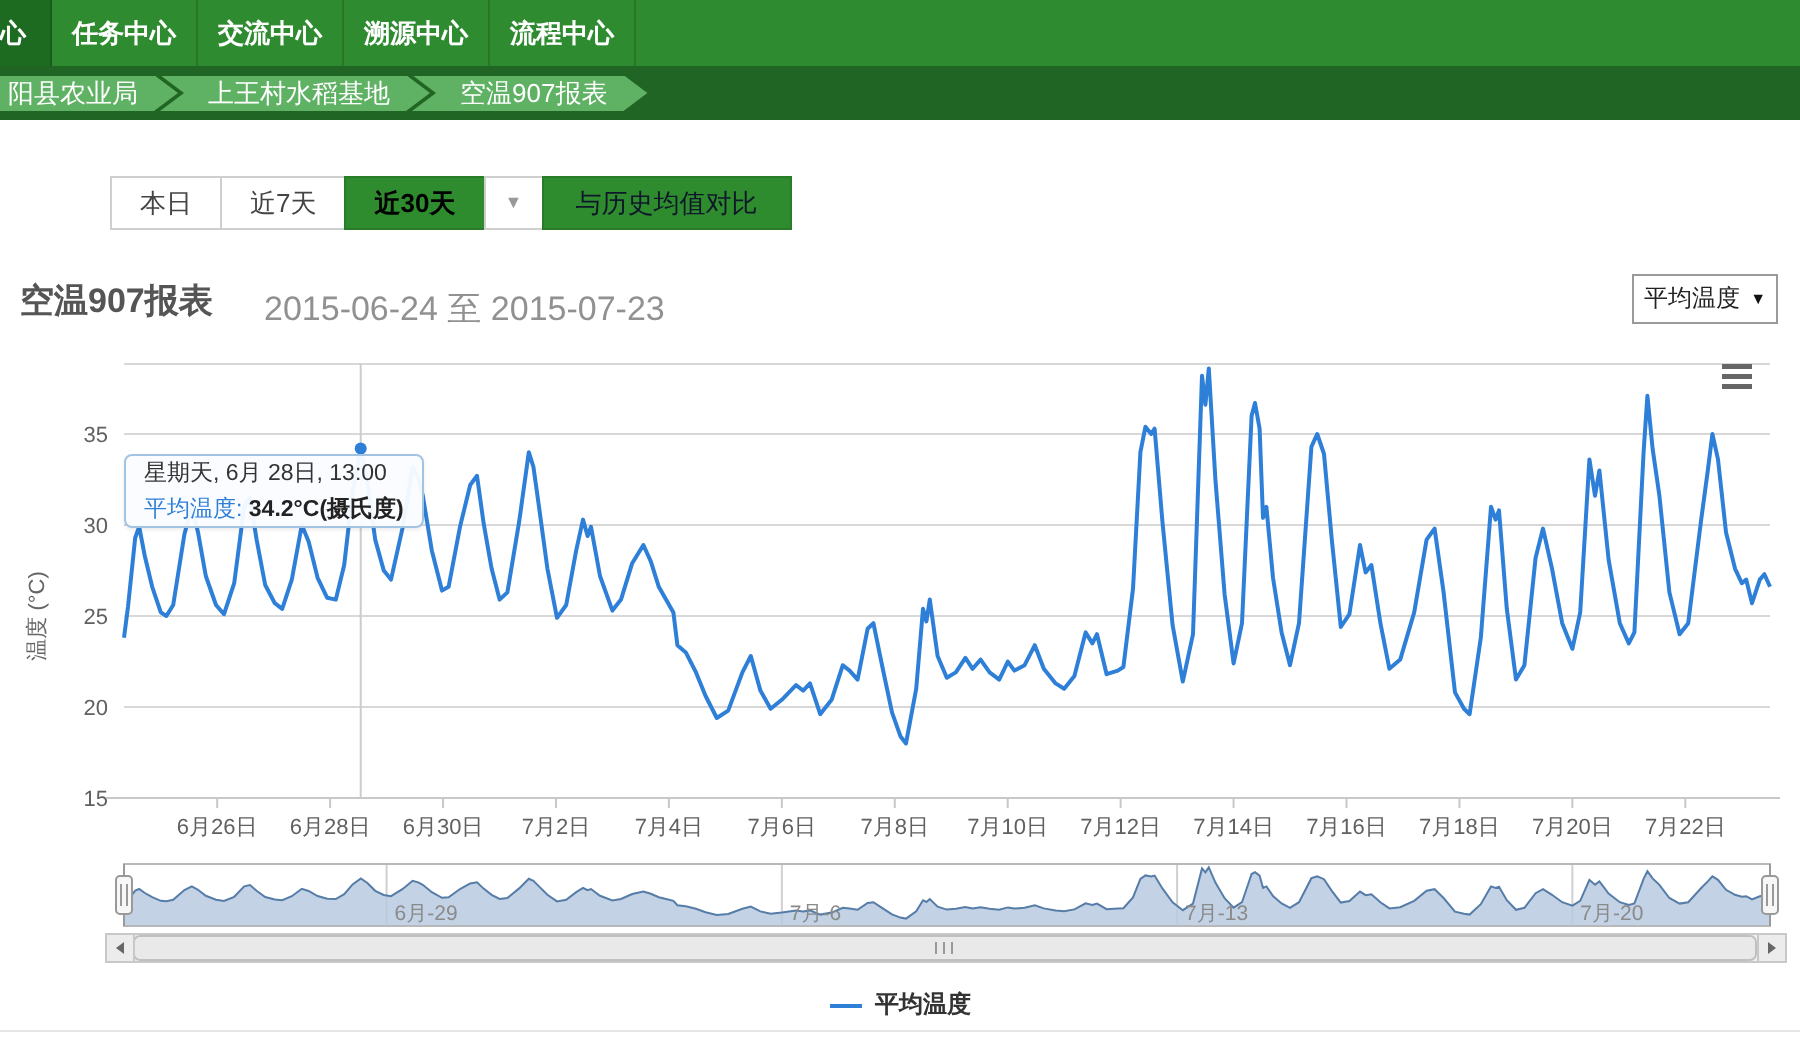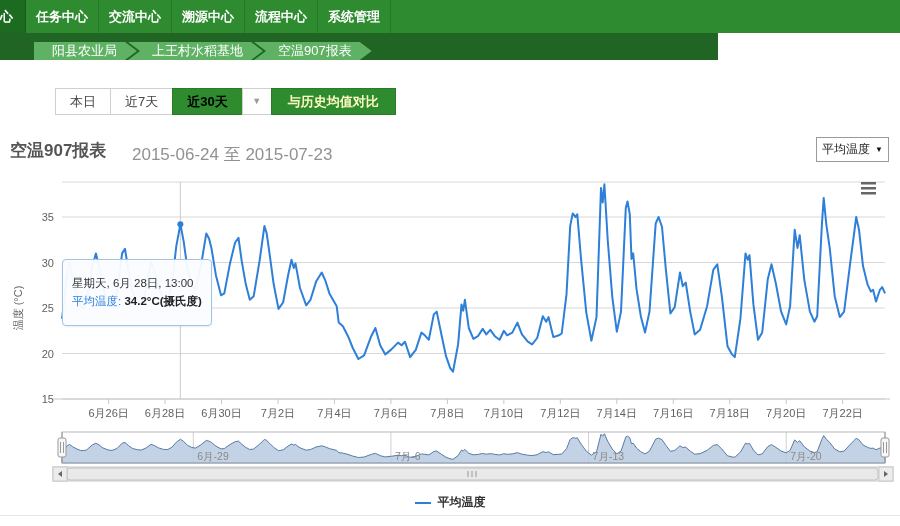--- a/index.html
+++ b/index.html
@@ -10,55 +10,55 @@
   
   .topnav { position:absolute; top:0; left:0; width:900px; height:33px;
             background:#2f8b30; display:flex; align-items:stretch; }
   .nav-item { display:flex; align-items:center; padding:0 10px; color:#fff;
               font-size:13px; font-weight:bold; cursor:pointer;
               border-right:1px solid rgba(0,0,0,0.15); }
   .nav-item--clipped { width:26px; overflow:hidden; background:#1d6b20; padding:0; }
   .nav-item--clipped span { margin-left:-13px; white-space:nowrap; }
 
   
-  .crumbbar { position:absolute; top:33px; left:0; width:718px; height:27px;
-              background:#206523; display:flex; align-items:flex-end; overflow:hidden;padding-left:48px; }
+  .crumbbar { position:absolute; top:33px; left:0; width:900px; height:27px;
+              background:#206523; display:flex; align-items:center; overflow:hidden; }
   .crumb { position:relative; display:flex; align-items:center; color:#fff;
            font-size:13px; background:#5fb163; padding:0 20px 0 18px; cursor:pointer;
            clip-path:polygon(0 0, calc(100% - 12px) 0, 100% 50%, calc(100% - 12px) 100%, 0 100%); }
   .crumb + .crumb { margin-left:-9px; padding-left:24px;
            clip-path:polygon(0 0, calc(100% - 12px) 0, 100% 50%, calc(100% - 12px) 100%, 0 100%, 12px 50%); }
   .crumb--first { margin-left:-14px; }
 
   
   .toolbar { position:absolute; top:88px; left:15px; display:flex; align-items:center;padding-left:40px; }
   .btn { height:27px; padding:0 14px; background:#fff; border:1px solid #cfcfcf;
          color:#444; font-size:13px; font-family:inherit; cursor:pointer; line-height:25px; }
   .btn + .btn { margin-left:-1px; }
   .btn--active { background:#2e8b2e; border-color:#287c28; color:#000000; font-weight:bold; }
   .btn--caret { width:30px; padding:0; color:#999; font-size:9px; }
-  .btn--green { margin-left:14px; background:#2e8b2e; border-color:#287c28; color:#fef9c3;
-                font-weight:bold; padding:0 16px; }
+  .btn--green { margin-left:14px; background:#2e8b2e; border-color:#287c28; color:#0f172a;
+                font-weight:normal; padding:0 16px; }
 
   
   .page-title { position:absolute; top:139px; left:10px; font-size:17px; font-weight:bold; color:#555; }
   .date-range { position:absolute; top:143px; left:132px; font-size:17px; color:#919191; }
   .metric-select { position:absolute; top:137px; left:816px; width:73px; height:25px;
                    border:1px solid #9a9a9a; background:#fff; display:flex; align-items:center;
                    justify-content:space-between; padding:0 5px; font-size:12px; color:#222; cursor:pointer; }
   .metric-select .caret { font-size:8px; color:#111; }
 
   
   #chart-svg { position:absolute; top:170px; left:0; }
   #chart-svg text { font-family:"Liberation Sans","DejaVu Sans",sans-serif; }
 
   
   .tooltip { position:absolute; top:227px; left:62px; background:rgba(250,252,255,0.96);
-             border:1px solid #a3c3e3; border-radius:4px; padding:16px 9px; font-size:11.5px;
-             white-space:nowrap; box-shadow:0 1px 2px rgba(0,0,0,0.08); z-index:5;margin-top:32px; }
+             border:1px solid #a3c3e3; border-radius:4px; padding:1px 9px; font-size:11.5px;
+             white-space:nowrap; box-shadow:0 1px 2px rgba(0,0,0,0.08); z-index:5; }
   .tooltip .tt-line1 { color:#333; margin-bottom:3px; }
   .tooltip .tt-series { color:#2e7fd8; }
   .tooltip .tt-value { color:#222; font-weight:bold; }
 
   
   .legend { position:absolute; top:494px; left:0; width:900px; display:flex;
             align-items:center; justify-content:center; gap:7px; cursor:pointer; }
   .legend .legend-marker { width:16px; height:2px; background:#2e7fd8; display:inline-block; }
   .legend .legend-label { font-size:12px; color:#333; font-weight:bold; }
 
@@ -70,21 +70,20 @@
 <div id="app">
 
   <div class="topnav">
     <div class="nav-item nav-item--clipped">
       <span>中心</span>
     </div>
     <div class="nav-item">任务中心</div>
     <div class="nav-item">交流中心</div>
     <div class="nav-item">溯源中心</div>
     <div class="nav-item">流程中心</div>
-    <div class="nav-item">系统管理</div>
   </div>
 
   <div class="crumbbar">
     <div class="crumb crumb--first">阳县农业局</div>
     <div class="crumb">上王村水稻基地</div>
     <div class="crumb">空温907报表</div>
   </div>
 
   <div class="toolbar">
     <button class="btn">本日</button>

